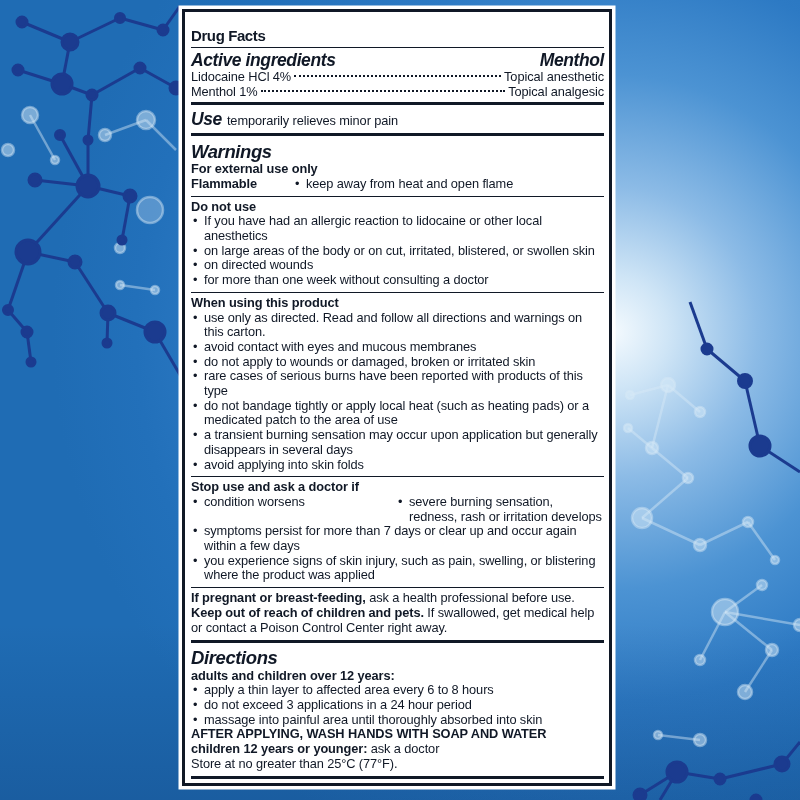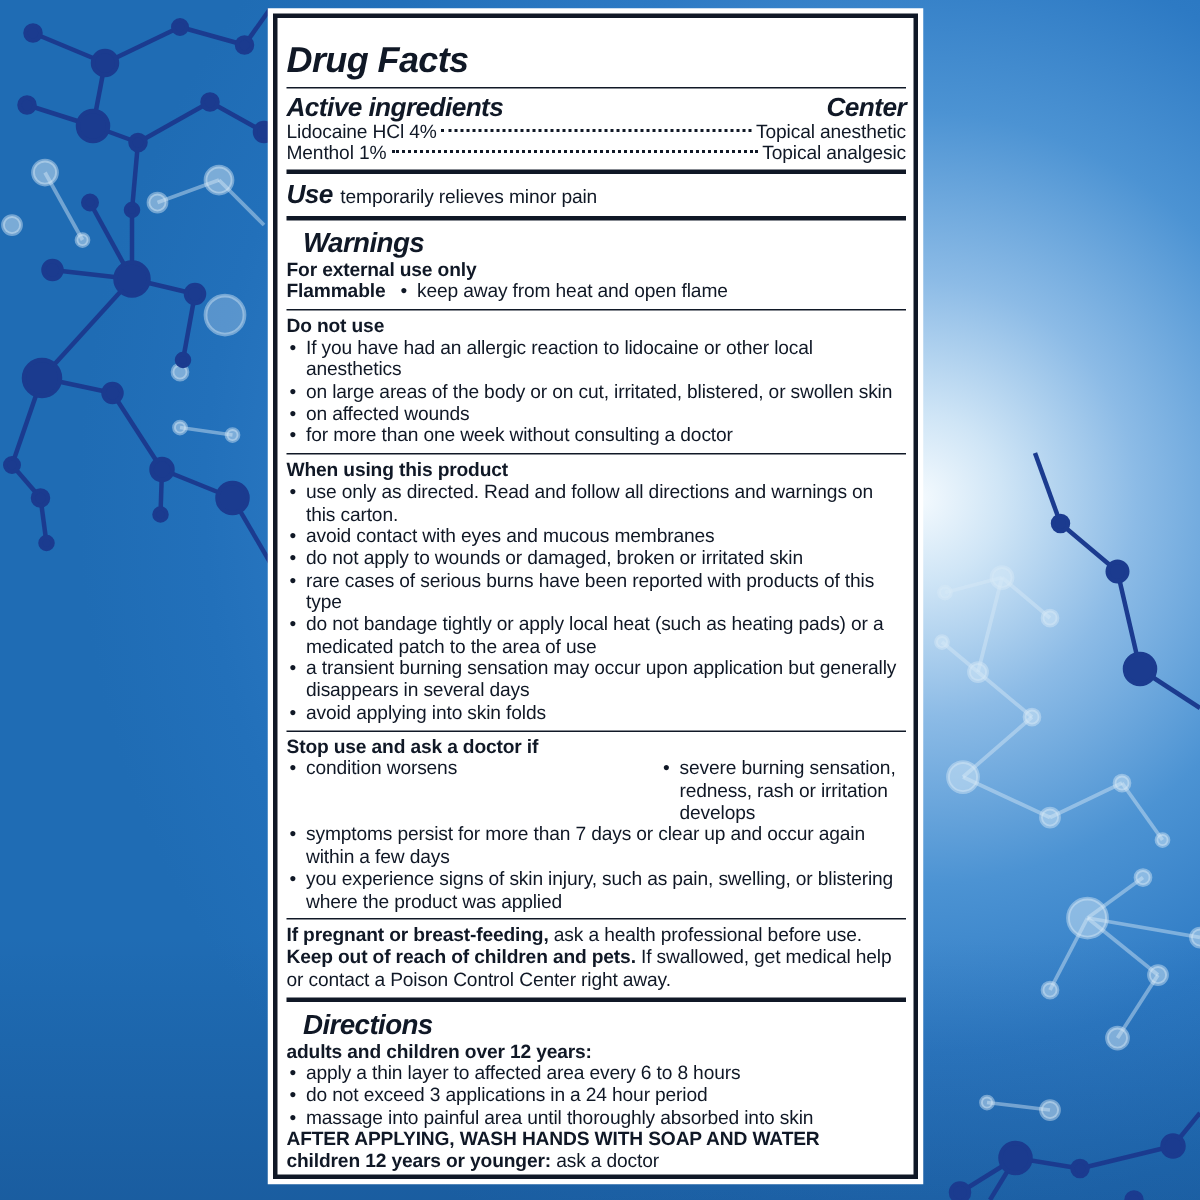--- a/index.html
+++ b/index.html
@@ -12,34 +12,34 @@
         #2d7ac4 66%, #2270ba 85%, #1f6cb4 100%);
   }
   .molecules{position:absolute;left:0;top:0;width:800px;height:800px;}
   .label{
     position:absolute;left:182px;top:9px;width:430px;height:777px;
     box-sizing:border-box;background:#ffffff;color:#101826;
     border:3px solid #101826;box-shadow:0 0 0 3.5px #ffffff;
     padding:1px 5px 3px 6px;overflow:hidden;
     font-size:12.8px;line-height:1.15;letter-spacing:-0.1px;
   }
-  .h1{font-style:italic;font-weight:700;font-size:24px;line-height:1.15;letter-spacing:-0.4px;padding:14px 0 1px 0;}
-  .hsec{font-style:italic;font-weight:700;font-size:18.5px;line-height:1.15;letter-spacing:-0.4px;padding:1px 0 0 0;margin-left:11px;}
+  .h1{font-weight:700;font-size:15px;line-height:1.15;letter-spacing:-0.4px;padding:14px 0 1px 0;}
+  .hsec{font-style:italic;font-weight:700;font-size:18.5px;line-height:1.15;letter-spacing:-0.4px;padding:1px 0 0 0;}
   .hinline{font-style:italic;font-weight:700;font-size:17.5px;letter-spacing:-0.4px;margin-right:5px;}
   .bold{font-weight:700;}
   .rule{border-top:1.6px solid #101826;margin:2px 0;}
   .bar{border-top:3.4px solid #101826;margin:2.5px 0;}
   .aihead{display:flex;justify-content:space-between;align-items:baseline;}
   .ingrow{display:flex;align-items:center;}
   .leader{flex:1 1 auto;border-bottom:2px dotted #101826;margin:0 3px 3px 3px;min-width:12px;}
   .li{position:relative;padding-left:13px;}
   .li::before{content:"\2022";position:absolute;left:2px;top:0;}
-  .flamrow{display:flex;}
+  .flamrow{display:flex;gap:28px;}
   .flamlabel{font-weight:700;width:74px;flex:0 0 auto;}
-  .pair{display:flex;gap:44px;}
+  .pair{display:flex;}
   .pair .li:first-child{flex:0 0 192px;}
   .pair .li:last-child{flex:1;}
   .sec{padding:1px 0 2px 0;}
   .caps{font-weight:700;}
 </style>
 </head>
 <body>
 
 <div class="scene">
 
@@ -167,21 +167,21 @@
     </g>
   </svg>
 
   <div class="label">
 
     <div class="h1">Drug Facts</div>
     <div class="rule"></div>
 
     <div class="aihead">
       <span class="hinline">Active ingredients</span>
-      <span class="hinline" style="margin-right:0">Center</span>
+      <span class="hinline" style="margin-right:0">Menthol</span>
     </div>
     <div class="ingrow">
       <span>Lidocaine HCl 4%</span>
       <span class="leader"></span>
       <span>Topical anesthetic</span>
     </div>
     <div class="ingrow">
       <span>Menthol 1%</span>
       <span class="leader"></span>
       <span>Topical analgesic</span>
@@ -203,21 +203,21 @@
         <span class="li">keep away from heat and open flame</span>
       </div>
     </div>
 
     <div class="rule"></div>
 
     <div class="sec">
       <div class="bold">Do not use</div>
       <div class="li">If you have had an allergic reaction to lidocaine or other local anesthetics</div>
       <div class="li">on large areas of the body or on cut, irritated, blistered, or swollen skin</div>
-      <div class="li">on affected wounds</div>
+      <div class="li">on directed wounds</div>
       <div class="li">for more than one week without consulting a doctor</div>
     </div>
 
     <div class="rule"></div>
 
     <div class="sec">
       <div class="bold">When using this product</div>
       <div class="li">use only as directed. Read and follow all directions and warnings on this carton.</div>
       <div class="li">avoid contact with eyes and mucous membranes</div>
       <div class="li">do not apply to wounds or damaged, broken or irritated skin</div>

